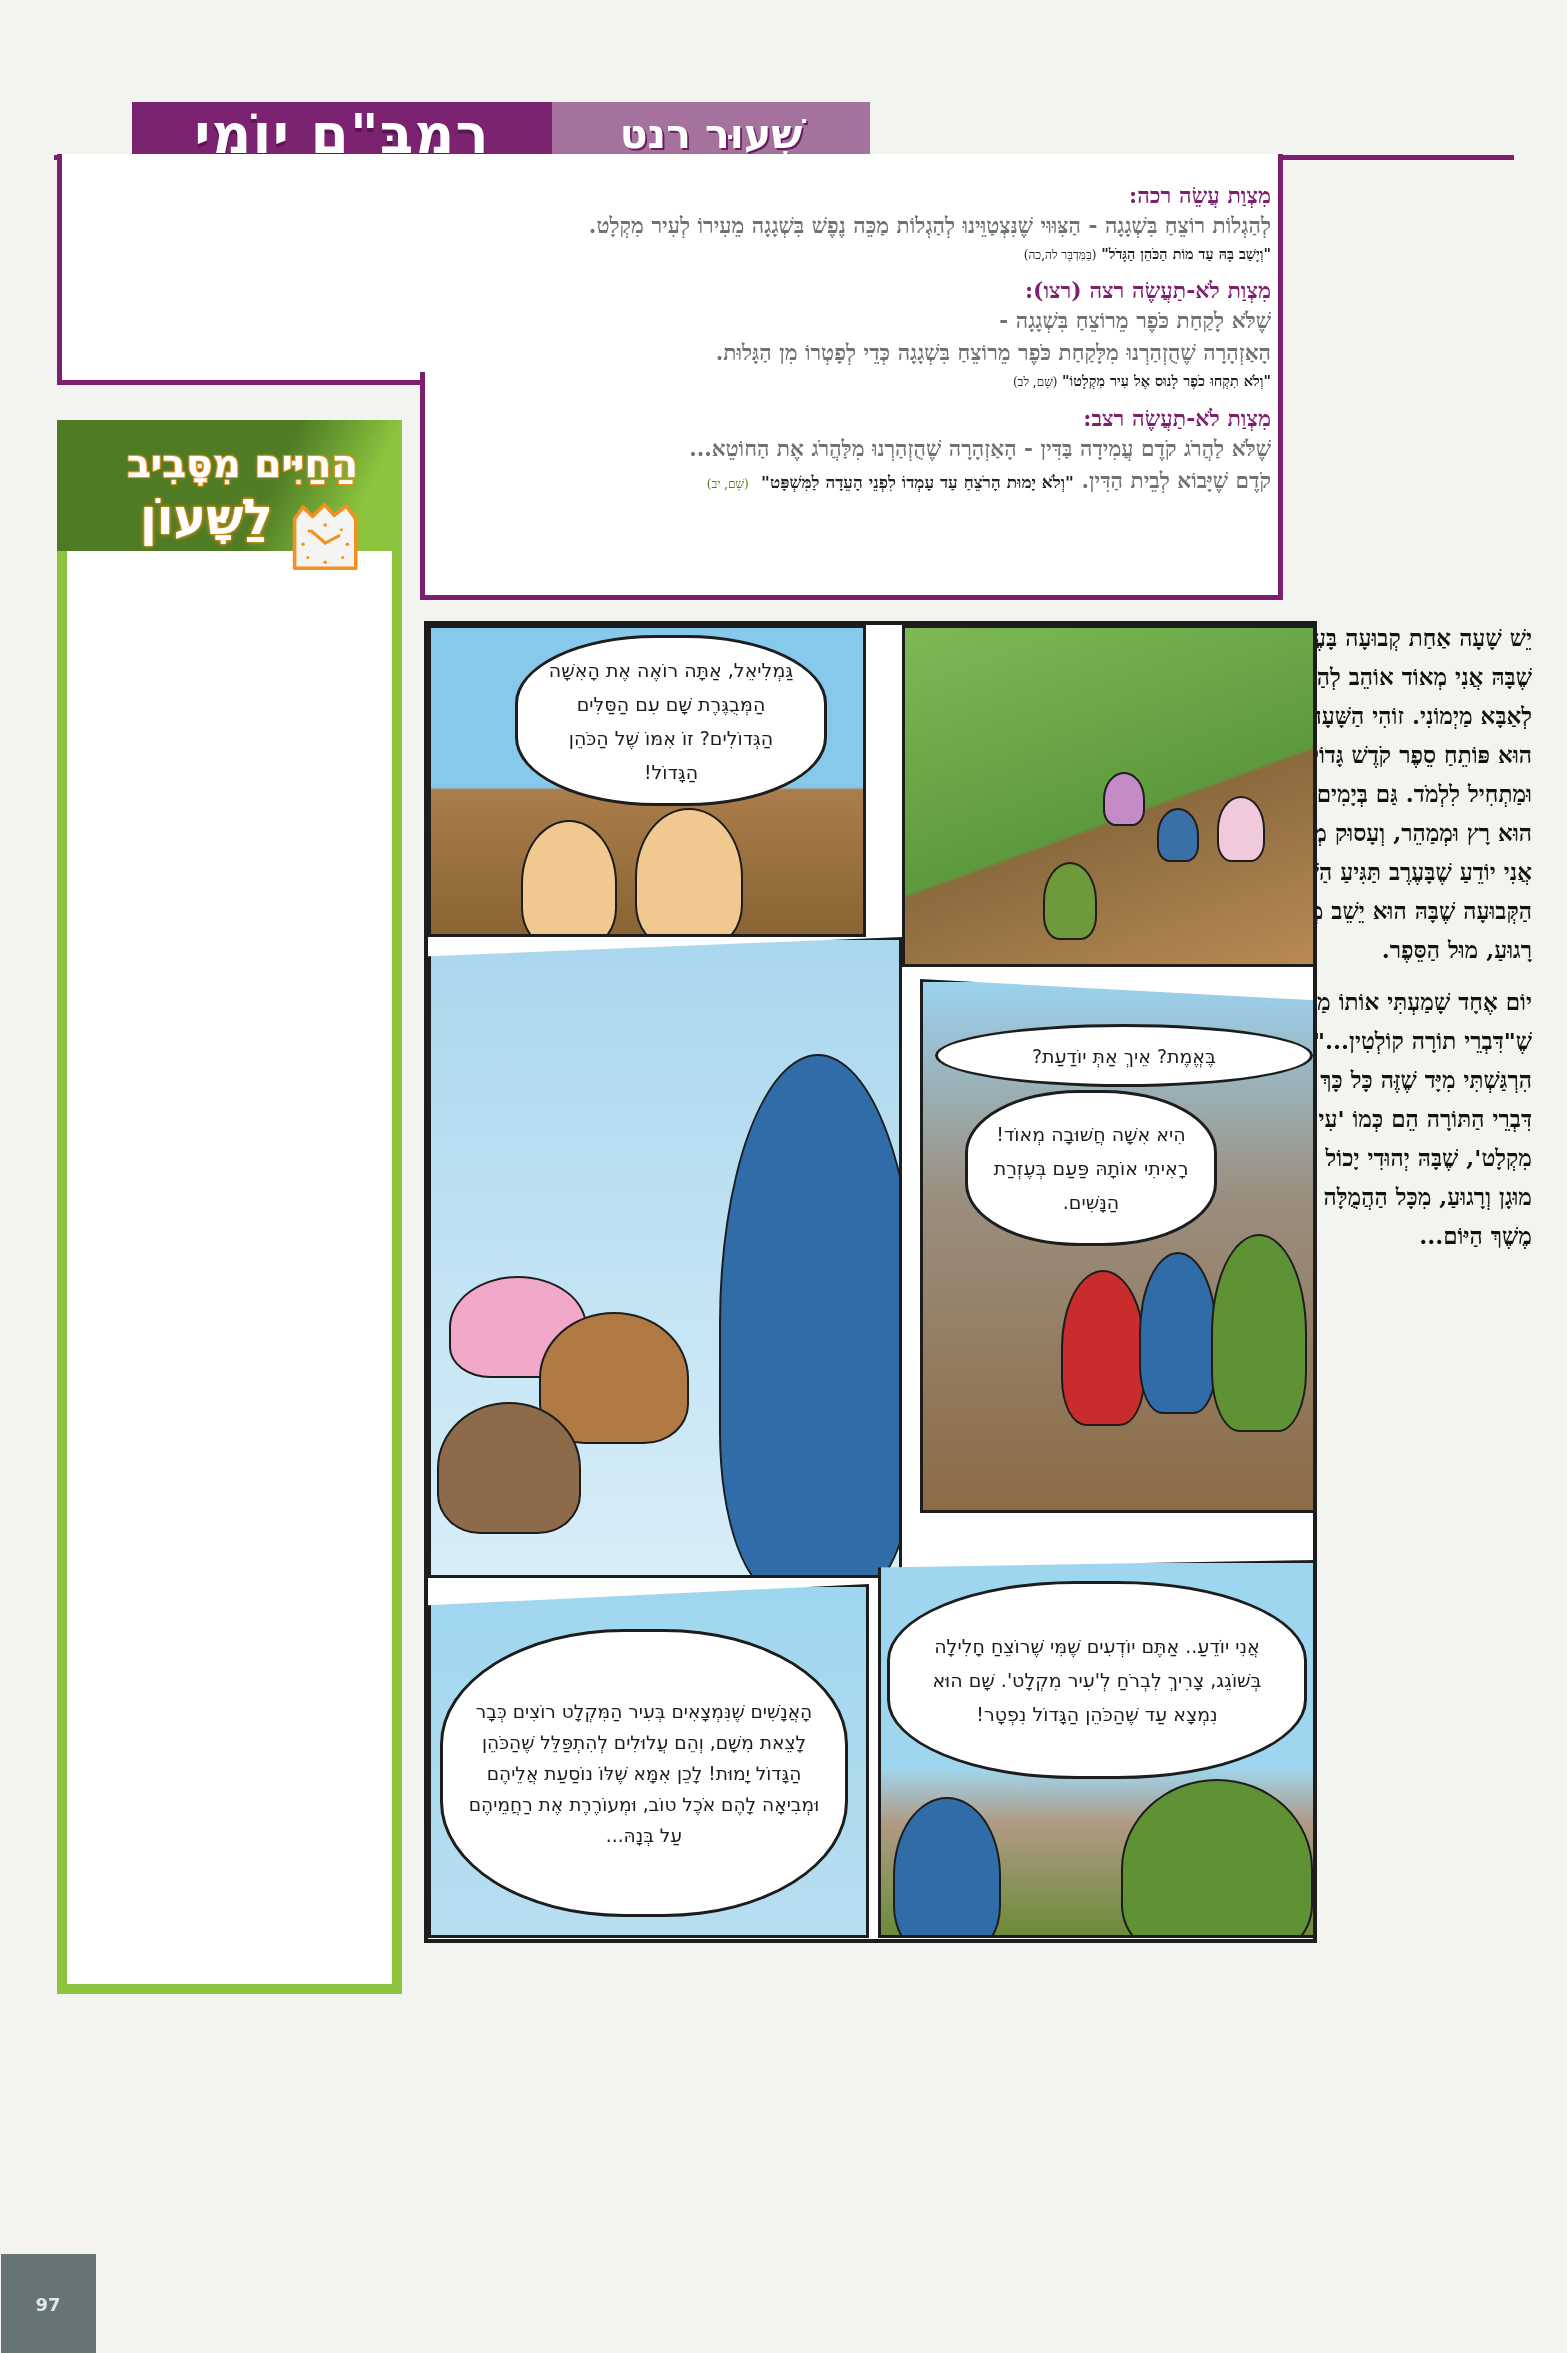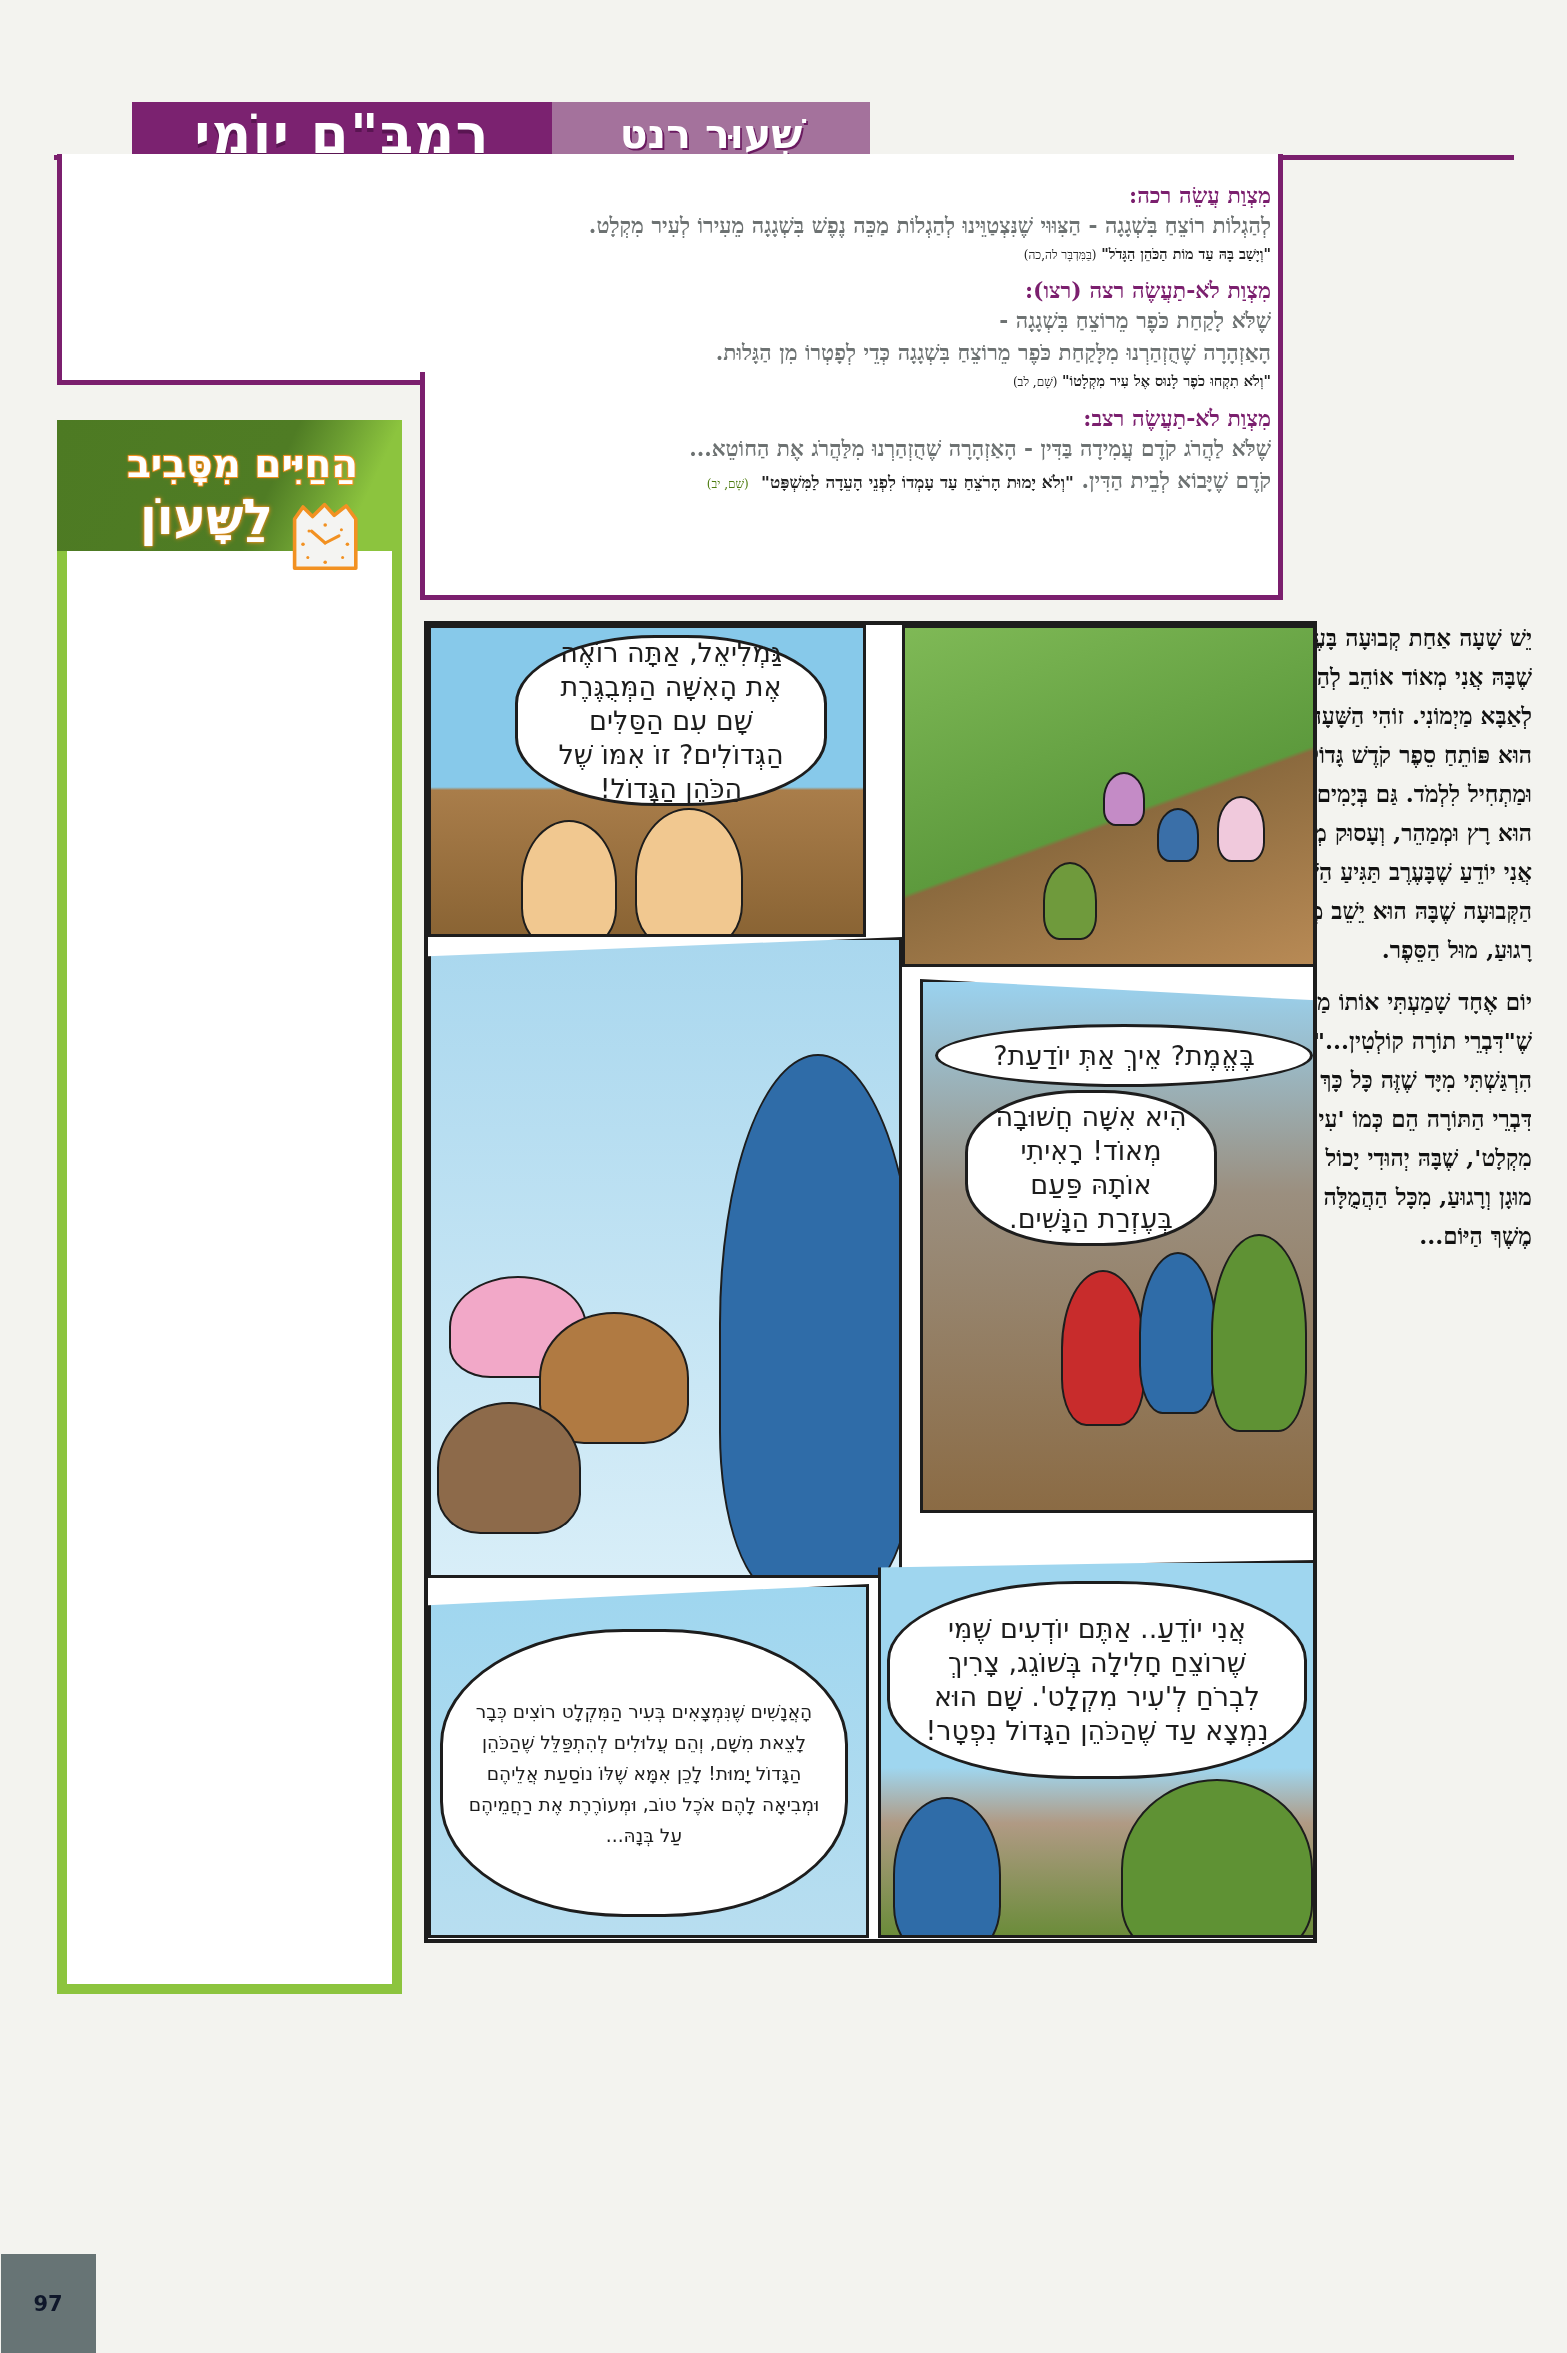--- a/index.html
+++ b/index.html
@@ -54,27 +54,27 @@
         clip-path: polygon(0 3%, 100% 0, 100% 100%, 0 100%); }
   .p4 { left: 492px; top: 354px; width: 396px; height: 534px; background: linear-gradient(180deg,#9ad2ef 0%,#9b8f7f 40%,#8b6b44 100%);
         clip-path: polygon(0 0, 100% 4%, 100% 100%, 0 100%); }
   .p5 { left: 0; top: 959px; width: 441px; height: 354px; background: linear-gradient(180deg,#9fd6ef 0%,#b8def0 100%);
         clip-path: polygon(0 6%, 100% 0, 100% 100%, 0 100%); }
   .p6 { left: 450px; top: 935px; width: 438px; height: 378px; background: linear-gradient(180deg,#9fd6ef 0%,#9fd6ef 55%,#b09a84 70%,#6b8c3a 100%);
         clip-path: polygon(0 2%, 100% 0, 100% 100%, 0 100%); }
 
   .bubble { position: absolute; background: #fff; border: 3px solid #1d1d1d; border-radius: 45% / 40%;
     display: flex; align-items: center; justify-content: center; text-align: center;
-    font-family: "DejaVu Sans", sans-serif; color: #1d1d1d; font-size: 27px; line-height: 34px; padding: 12px 24px; }
+    font-family: "DejaVu Sans", sans-serif; color: #1d1d1d; font-size: 19px; line-height: 34px; padding: 12px 24px; }
   .bubble.oval { border-radius: 50%; }
   .figure { position: absolute; border-radius: 50% 50% 30% 30%; border: 2.4px solid #1d1d1d; }
 
   .page-num { position: absolute; left: 0; top: 2254px; width: 96px; height: 100px; background: #677475;
     display: flex; align-items: center; justify-content: center; }
-  .page-num span { color: #0f172a; font-weight: bold; font-size: 21px; direction: ltr; }
+  .page-num span { color: #e5e5e5; font-weight: bold; font-size: 18px; direction: ltr; }
 </style>
 </head>
 <body>
 
 <div class="header-rule"></div>
 <div class="title-box">
   <span>רַמְבַּ"ם יוֹמִי</span>
 </div>
 <div class="subtitle-box">
   <span>שִׁעוּר רנט</span>

